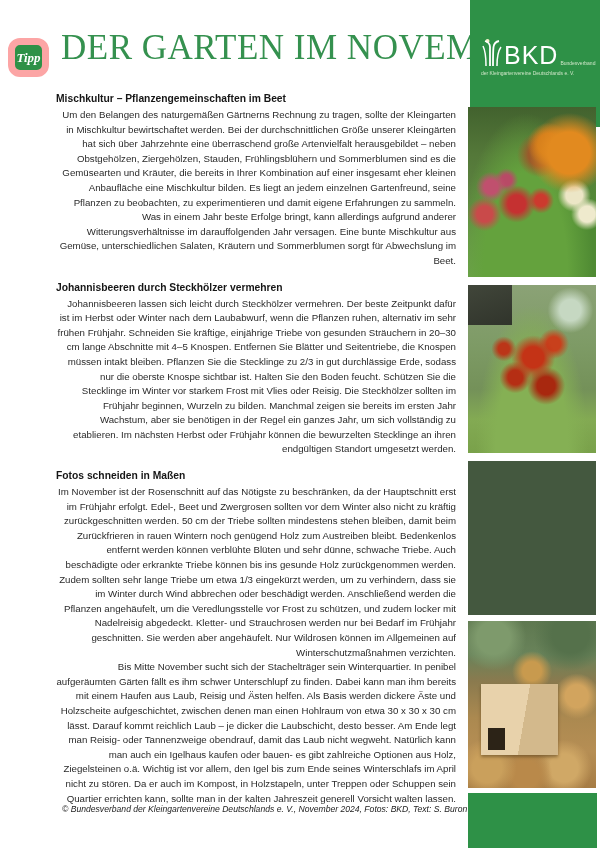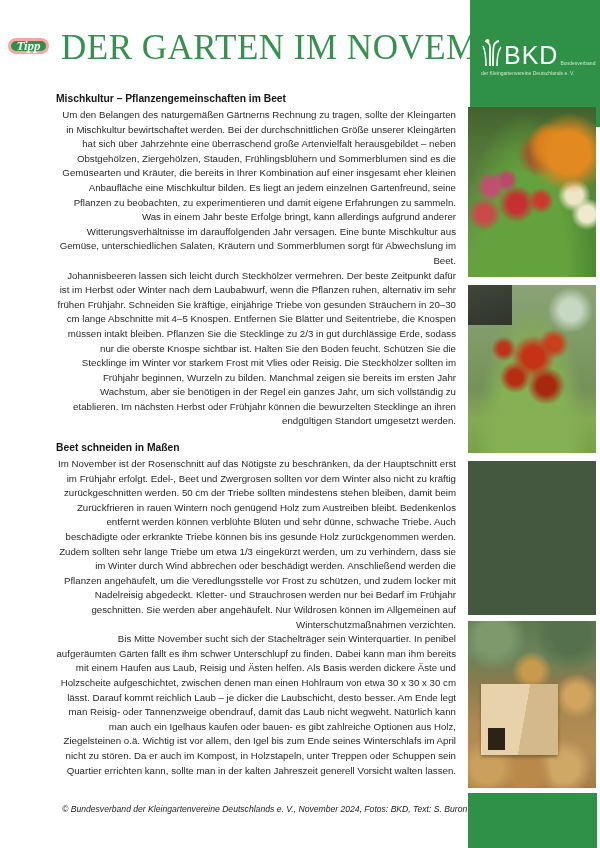--- a/index.html
+++ b/index.html
@@ -6,22 +6,22 @@
   body{
     width:600px;height:848px;position:relative;background:#ffffff;
     font-family:"Liberation Sans",sans-serif;color:#1f1f1f;overflow:hidden;
   }
   :root{
     --green:#2e9147;
     --title-green:#35914f;
   }
   
   .tipp-pill{
-    position:absolute;left:8px;top:38px;width:41px;height:16px;
-    background:var(--green);border:3px solid #fca5a5;border-radius:12px;
+    position:absolute;left:8px;top:38px;width:41px;height:39px;
+    background:var(--green);border:7px solid #fca5a5;border-radius:12px;
     display:flex;align-items:center;justify-content:center;
     color:#fff;font-family:"Liberation Serif",serif;
     font-style:italic;font-weight:bold;font-size:13px;box-sizing:border-box;
   }
   .page-title{
     position:absolute;left:61px;top:30px;width:400px;
     font-family:"Liberation Serif",serif;font-size:35px;line-height:36px;
     color:var(--title-green);letter-spacing:0.5px;white-space:nowrap;
   }
   .logo-block{
@@ -146,24 +146,25 @@
     <div class="logo-sub2">der Kleingartenvereine Deutschlands e. V.</div>
   </div>
 </div>
 
 <div class="text-col">
   <div class="section">
     <h3>Mischkultur – Pflanzengemeinschaften im Beet</h3>
     <p>Um den Belangen des naturgemäßen Gärtnerns Rechnung zu tragen, sollte der Kleingarten in Mischkultur bewirtschaftet werden. Bei der durchschnittlichen Größe unserer Kleingärten hat sich über Jahrzehnte eine überraschend große Artenvielfalt herausgebildet – neben Obstgehölzen, Ziergehölzen, Stauden, Frühlingsblühern und Sommerblumen sind es die Gemüsearten und Kräuter, die bereits in Ihrer Kombination auf einer insgesamt eher kleinen Anbaufläche eine Mischkultur bilden. Es liegt an jedem einzelnen Gartenfreund, seine Pflanzen zu beobachten, zu experimentieren und damit eigene Erfahrungen zu sammeln. Was in einem Jahr beste Erfolge bringt, kann allerdings aufgrund anderer Witterungsverhältnisse im darauffolgenden Jahr versagen. Eine bunte Mischkultur aus Gemüse, unterschiedlichen Salaten, Kräutern und Sommerblumen sorgt für Abwechslung im Beet.</p>
   </div>
   <div class="section">
+    <h3>Johannisbeeren durch Steckhölzer vermehren</h3>
     <p>Johannisbeeren lassen sich leicht durch Steckhölzer vermehren. Der beste Zeitpunkt dafür ist im Herbst oder Winter nach dem Laubabwurf, wenn die Pflanzen ruhen, alternativ im sehr frühen Frühjahr. Schneiden Sie kräftige, einjährige Triebe von gesunden Sträuchern in 20–30 cm lange Abschnitte mit 4–5 Knospen. Entfernen Sie Blätter und Seitentriebe, die Knospen müssen intakt bleiben. Pflanzen Sie die Stecklinge zu 2/3 in gut durchlässige Erde, sodass nur die oberste Knospe sichtbar ist. Halten Sie den Boden feucht. Schützen Sie die Stecklinge im Winter vor starkem Frost mit Vlies oder Reisig. Die Steckhölzer sollten im Frühjahr beginnen, Wurzeln zu bilden. Manchmal zeigen sie bereits im ersten Jahr Wachstum, aber sie benötigen in der Regel ein ganzes Jahr, um sich vollständig zu etablieren. Im nächsten Herbst oder Frühjahr können die bewurzelten Stecklinge an ihren endgültigen Standort umgesetzt werden.</p>
   </div>
   <div class="section">
-    <h3>Beet schneiden in Maßen</h3>
+    <h3>Fotos schneiden in Maßen</h3>
     <p>Im November ist der Rosenschnitt auf das Nötigste zu beschränken, da der Hauptschnitt erst im Frühjahr erfolgt. Edel-, Beet und Zwergrosen sollten vor dem Winter also nicht zu kräftig zurückgeschnitten werden. 50 cm der Triebe sollten mindestens stehen bleiben, damit beim Zurückfrieren in rauen Wintern noch genügend Holz zum Austreiben bleibt. Bedenkenlos entfernt werden können verblühte Blüten und sehr dünne, schwache Triebe. Auch beschädigte oder erkrankte Triebe können bis ins gesunde Holz zurückgenommen werden. Zudem sollten sehr lange Triebe um etwa 1/3 eingekürzt werden, um zu verhindern, dass sie im Winter durch Wind abbrechen oder beschädigt werden. Anschließend werden die Pflanzen angehäufelt, um die Veredlungsstelle vor Frost zu schützen, und zudem locker mit Nadelreisig abgedeckt. Kletter- und Strauchrosen werden nur bei Bedarf im Frühjahr geschnitten. Sie werden aber angehäufelt. Nur Wildrosen können im Allgemeinen auf Winterschutzmaßnahmen verzichten.</p>
   </div>
   <div class="section">
     <p>Bis Mitte November sucht sich der Stachelträger sein Winterquartier. In penibel aufgeräumten Gärten fällt es ihm schwer Unterschlupf zu finden. Dabei kann man ihm bereits mit einem Haufen aus Laub, Reisig und Ästen helfen. Als Basis werden dickere Äste und Holzscheite aufgeschichtet, zwischen denen man einen Hohlraum von etwa 30 x 30 x 30 cm lässt. Darauf kommt reichlich Laub – je dicker die Laubschicht, desto besser. Am Ende legt man Reisig- oder Tannenzweige obendrauf, damit das Laub nicht wegweht. Natürlich kann man auch ein Igelhaus kaufen oder bauen- es gibt zahlreiche Optionen aus Holz, Ziegelsteinen o.ä. Wichtig ist vor allem, den Igel bis zum Ende seines Winterschlafs im April nicht zu stören. Da er auch im Kompost, in Holzstapeln, unter Treppen oder Schuppen sein Quartier errichten kann, sollte man in der kalten Jahreszeit generell Vorsicht walten lassen.</p>
   </div>
 </div>
 
 <div class="footer-line">© Bundesverband der Kleingartenvereine Deutschlands e. V., November 2024, Fotos: BKD,  Text: S. Buron  u. S. v. Rekowski</div>
 
 <div class="photo photo1" title="Bunte Mischkultur im Kleingarten mit Sommerblumen"></div>

